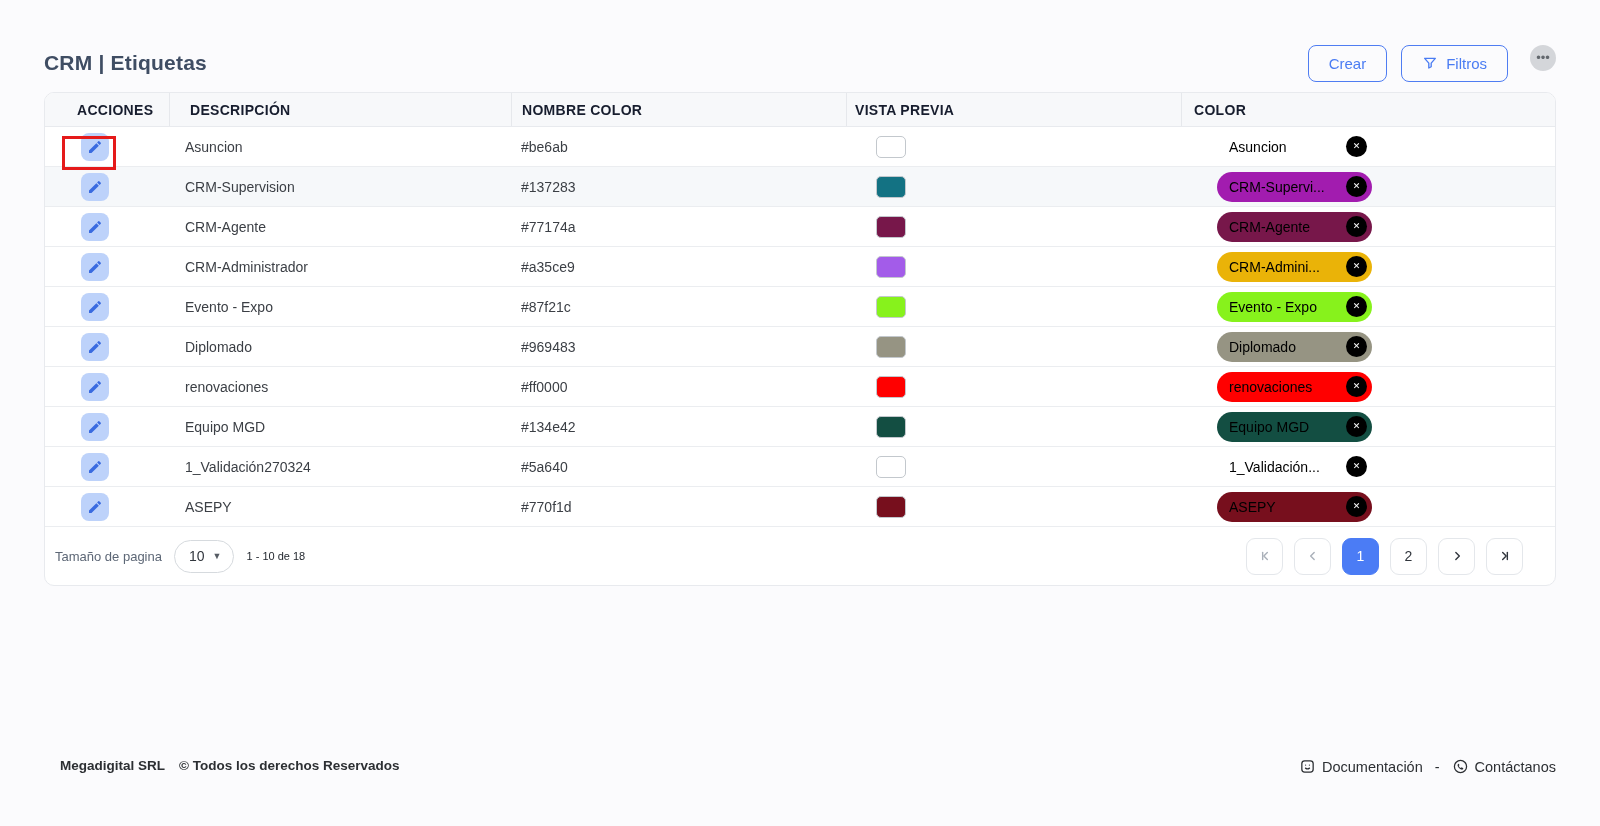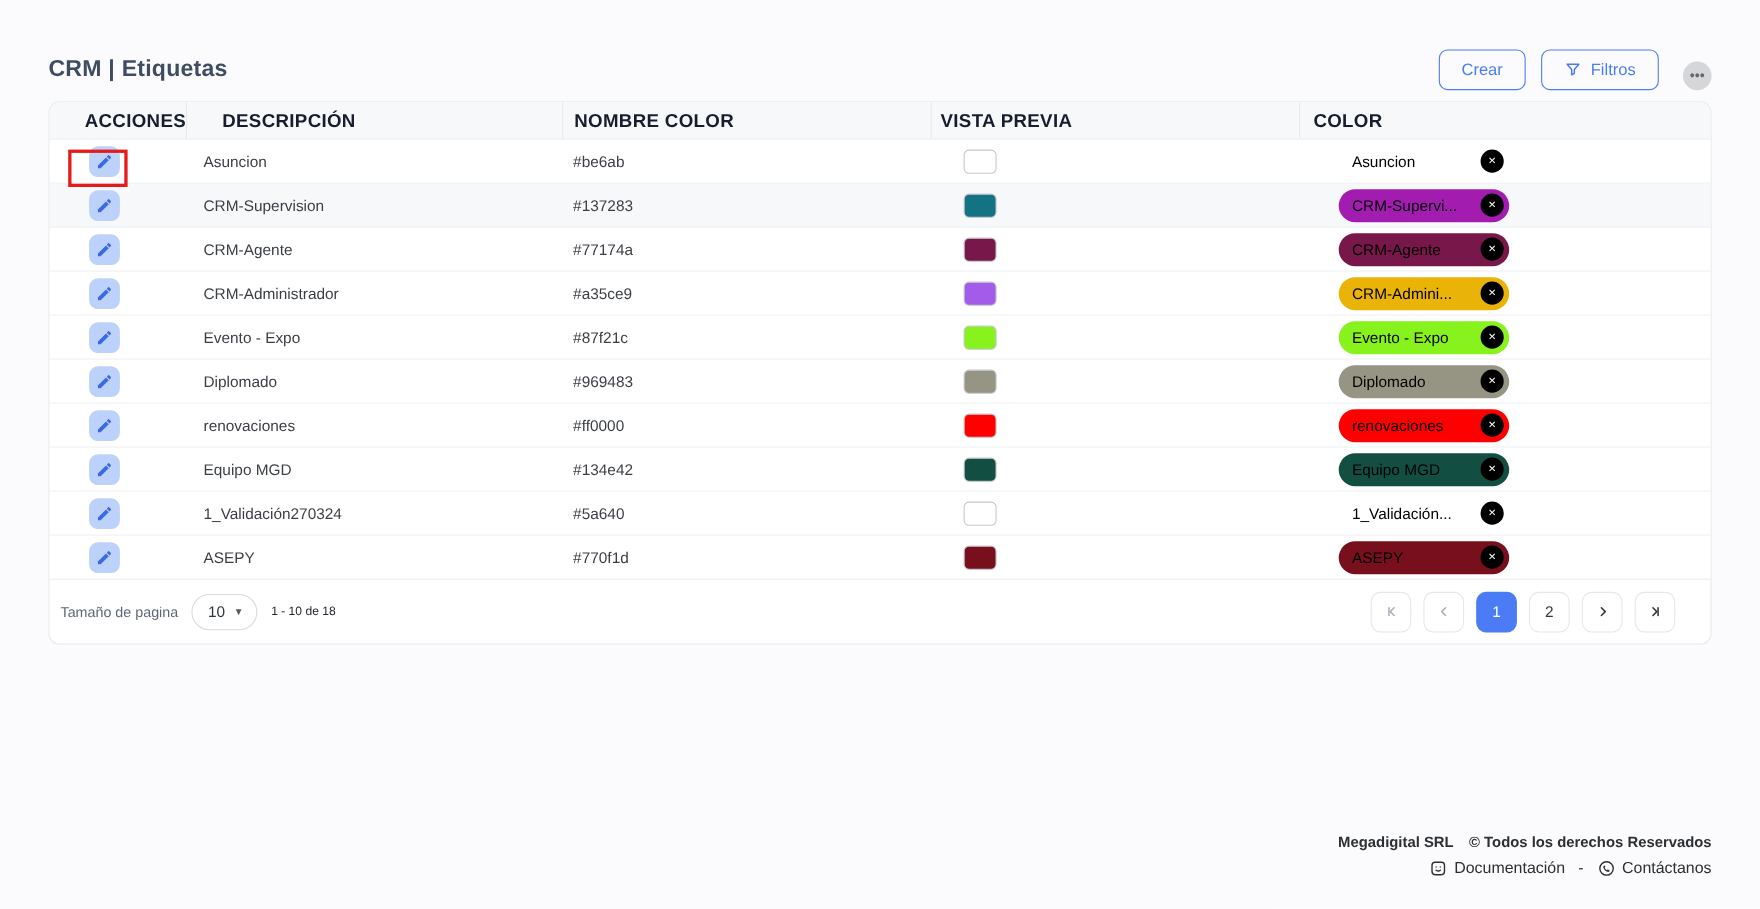--- a/index.html
+++ b/index.html
@@ -10,21 +10,21 @@
     color: #3b3f45;
     display: flex;
     flex-direction: column;
     overflow: hidden;
   }
   .topbar {
     display: flex; align-items: center; justify-content: space-between;
     padding: 14px 44px 12px 44px; height: 60px; margin-top: 32px;
   }
   .page-title { font-size: 21px; font-weight: bold; color: #3f4d63; letter-spacing: .2px; }
-  .topbar-actions { display: flex; align-items: flex-end; gap: 14px; }
+  .topbar-actions { display: flex; align-items: flex-start; gap: 14px; }
   .btn-outline {
     display: inline-flex; align-items: center; gap: 8px;
     height: 37px; padding: 0 20px;
     border: 1px solid #4f7df2; border-radius: 8px;
     background: transparent; color: #4a7cf3;
     font-size: 15px; font-family: inherit; cursor: pointer;
   }
   .ellipsis-btn {
     width: 26px; height: 26px; border-radius: 50%;
     background: #d4d6da; border: none; color: #63686e;
@@ -43,27 +43,27 @@
     display: grid;
     grid-template-columns: 124px 342px 335px 335px 1fr;
     align-items: center;
   }
   .thead {
     background: #f7f8fa;
     height: 34px;
     border-bottom: 1px solid #e8eaee;
   }
   .th {
-    font-size: 17px; font-weight: bold; color: #171d2e;
+    font-size: 14px; font-weight: bold; color: #171d2e;
     letter-spacing: .3px; height: 100%;
     display: flex; align-items: center;
   }
   .th + .th { border-left: 1px solid #e6e8ec; }
   .th.c-actions { padding-left: 32px; border-left: none; }
-  .th.c-desc { padding-left: 32px; }
+  .th.c-desc { padding-left: 20px; }
   .th.c-name { padding-left: 10px; }
   .th.c-color { padding-left: 12px; }
   .th.c-preview { padding-left: 8px; }
   .tr { height: 40px; border-bottom: 1px solid #ebedf0; background: #fff; }
   .tr.alt { background: #f6f8fa; }
   .td { font-size: 14px; color: #3b3f45; }
   .td.c-actions { padding-left: 32px; position: relative; }
   .td.c-desc { padding-left: 16px; }
   .td.c-name { padding-left: 10px; }
   .td.c-color { padding-left: 30px; }
@@ -114,22 +114,22 @@
     width: 37px; height: 37px; border-radius: 9px;
     border: 1px solid #e4e7eb; background: #fff;
     display: inline-flex; align-items: center; justify-content: center;
     font-size: 14px; color: #31363d; cursor: pointer;
   }
   .pg-btn svg { display: block; }
   .pg-btn.active { background: #4b7cf5; border-color: #4b7cf5; color: #fff; }
   
   .footer {
     margin-top: auto;
-    display: flex; align-items: flex-end; justify-content: space-between;
-    padding: 0 44px 0 60px; height: 40px; margin-bottom: 28px; flex-direction: column;
+    display: flex; align-items: flex-start; justify-content: space-between;
+    padding: 0 44px 0 60px; height: 40px; margin-bottom: 28px;
   }
   .footer-left { display: flex; align-items: center; gap: 14px;
     font-size: 13.5px; font-weight: bold; color: #2c2f33; }
   .footer-right { display: flex; align-items: center; gap: 8px; font-size: 14.5px; color: #2c2f33; }
   .footer-link { display: inline-flex; align-items: center; gap: 6px; color: #2c2f33;
     text-decoration: none; cursor: pointer; }
   .dash { color: #2c2f33; padding: 0 4px; }
 </style>
 </head>
 <body>

